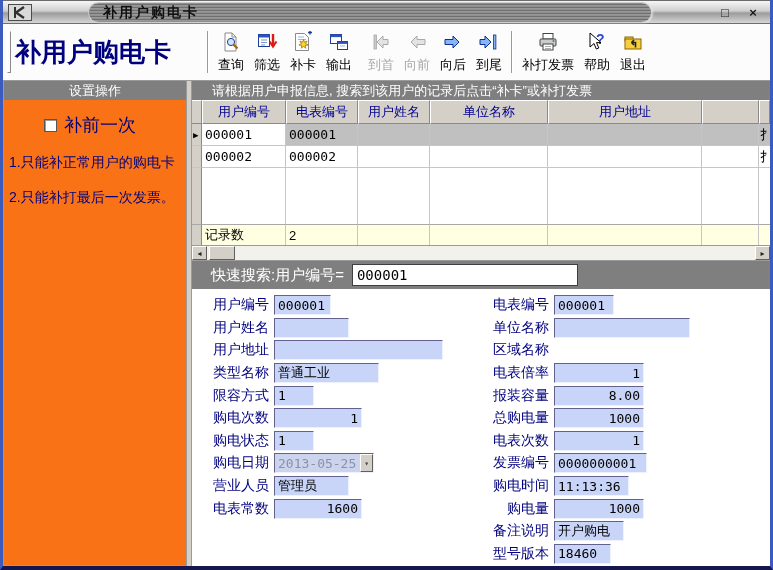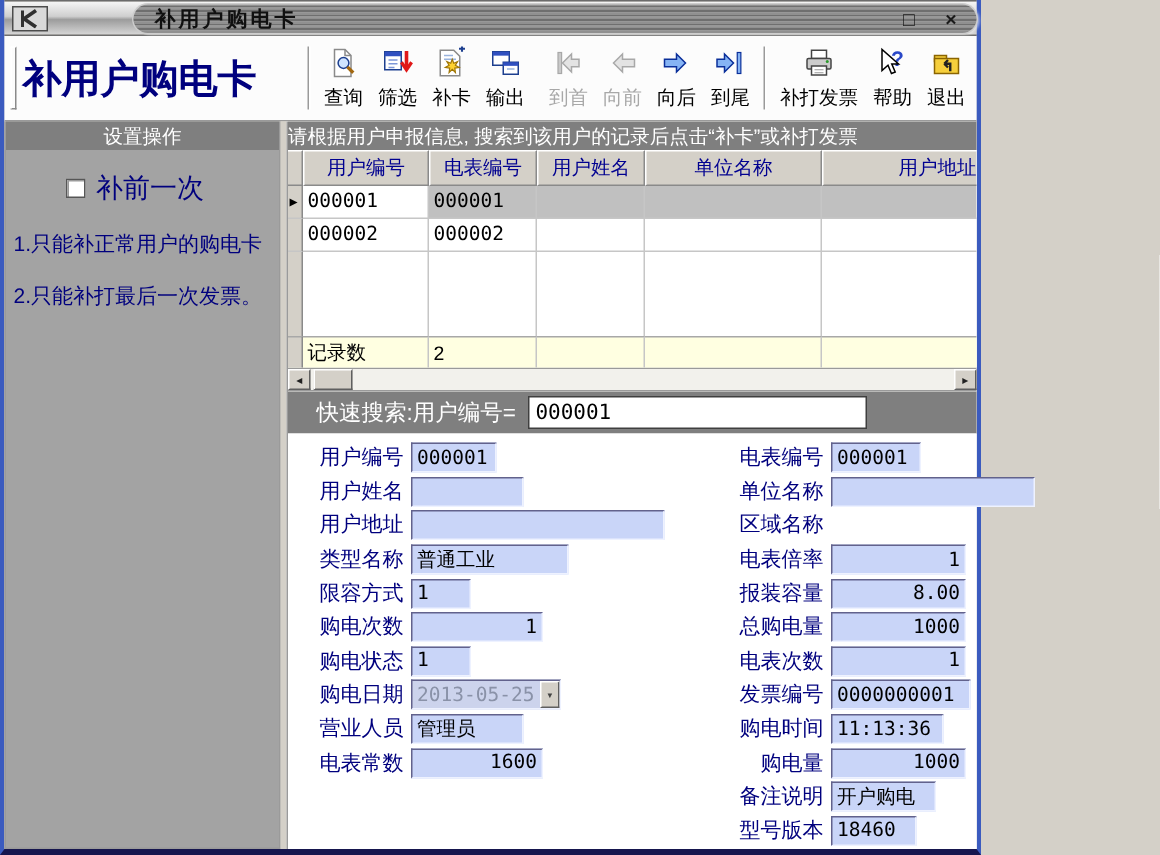--- a/index.html
+++ b/index.html
@@ -1,19 +1,19 @@
 <!DOCTYPE html>
 <html><head>
 <meta charset="utf-8">
 <style>
   * { margin:0; padding:0; box-sizing:border-box; }
   html,body { width:773px; height:570px; }
   body { font-family:"Liberation Sans","DejaVu Sans",sans-serif; background:#d4d0c8; }
 
-  .window { width:654px; height:570px; display:flex; flex-direction:column;
+  .window { width:773px; height:570px; display:flex; flex-direction:column;
     border-left:3px solid #3b5bbf; border-right:3px solid #3b5bbf; border-bottom:4px solid #16164e;
     background:#d4d0c8; }
 
   
   .titlebar { height:24px; position:relative; flex:0 0 24px;
     background:linear-gradient(#f6f6f6,#cfcfcf 45%,#9c9c9c 55%,#d6d6d6);
     border-top:1px solid #6b6b6b; border-bottom:1px solid #6e6e6e; }
   .tb-band { position:absolute; left:86px; top:2px; width:562px; height:19px; border-radius:10px;
     background:repeating-linear-gradient(180deg,#909090 0 1px,#6f6f6f 1px 2px,#989898 2px 3px);
     box-shadow:0 0 0 1px #cdcdcd, 2px 1px 2px rgba(255,255,255,.6); }
@@ -33,28 +33,28 @@
   .app-title { font-size:26px; font-weight:bold; color:#00007e; width:188px; white-space:nowrap; }
   .tsep { width:2px; height:42px; border-left:1px solid #9a9a9a; border-right:1px solid #ffffff; margin:0 4px; }
   .tbtn { min-width:36px; padding:1px 1px; display:flex; flex-direction:column; align-items:center;
     font-size:13px; color:#000; cursor:default; }
   .tbtn svg { width:22px; height:22px; }
   .tbtn.disabled { color:#a8a8a8; }
   .tgap { width:6px; }
 
   
   .main { flex:1; display:flex; background:#d4d0c8; min-height:0; }
-  .sidebar { width:184px; background:#a3a3a3; border:1px solid #9a9a9a; border-top:none; }
+  .sidebar { width:184px; background:#f97316; border:1px solid #9a9a9a; border-top:none; }
   .vgap { width:4px; background:#d4d0c8; }
   .content { flex:1; display:flex; flex-direction:column; background:#ffffff;
     border-left:1px solid #9a9a9a; min-width:0; }
 
   .bar-gray { height:19px; background:#7f7f7f; color:#ffffff; font-size:13px; line-height:19px; }
   .side-header { text-align:center; }
-  .content-header { padding-left:0; white-space:nowrap; overflow:hidden; }
+  .content-header { padding-left:20px; white-space:nowrap; overflow:hidden; }
 
   .side-check { margin:13px 0 0 40px; display:flex; align-items:center; gap:7px; color:#00007e; font-size:18px; }
   .checkbox { width:13px; height:13px; background:#fff; border:1px solid #565656;
     box-shadow:inset 1px 1px 0 #9a9a9a; }
   .side-note { color:#00007e; font-size:14px; margin:17px 4px 0 5px; white-space:nowrap; }
 
   
   .grid { flex:0 0 146px; background:#fff; border-bottom:1px solid #9a9a9a; overflow:hidden; }
   .trow { display:flex; height:22px; }
   .tcell { display:flex; align-items:center; padding-left:3px; overflow:hidden;

